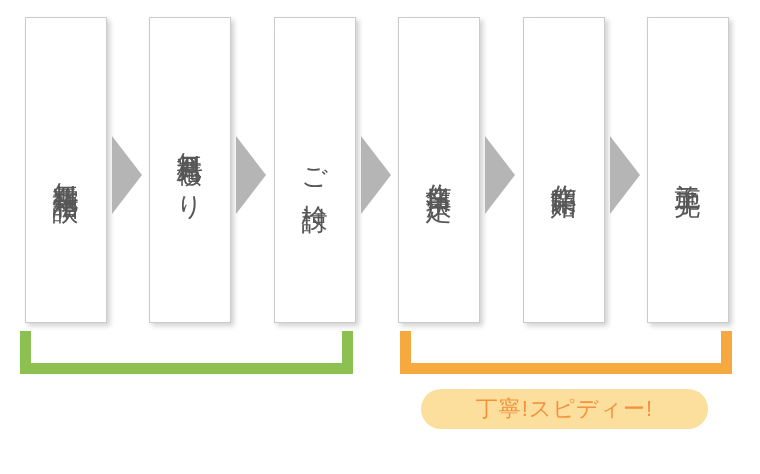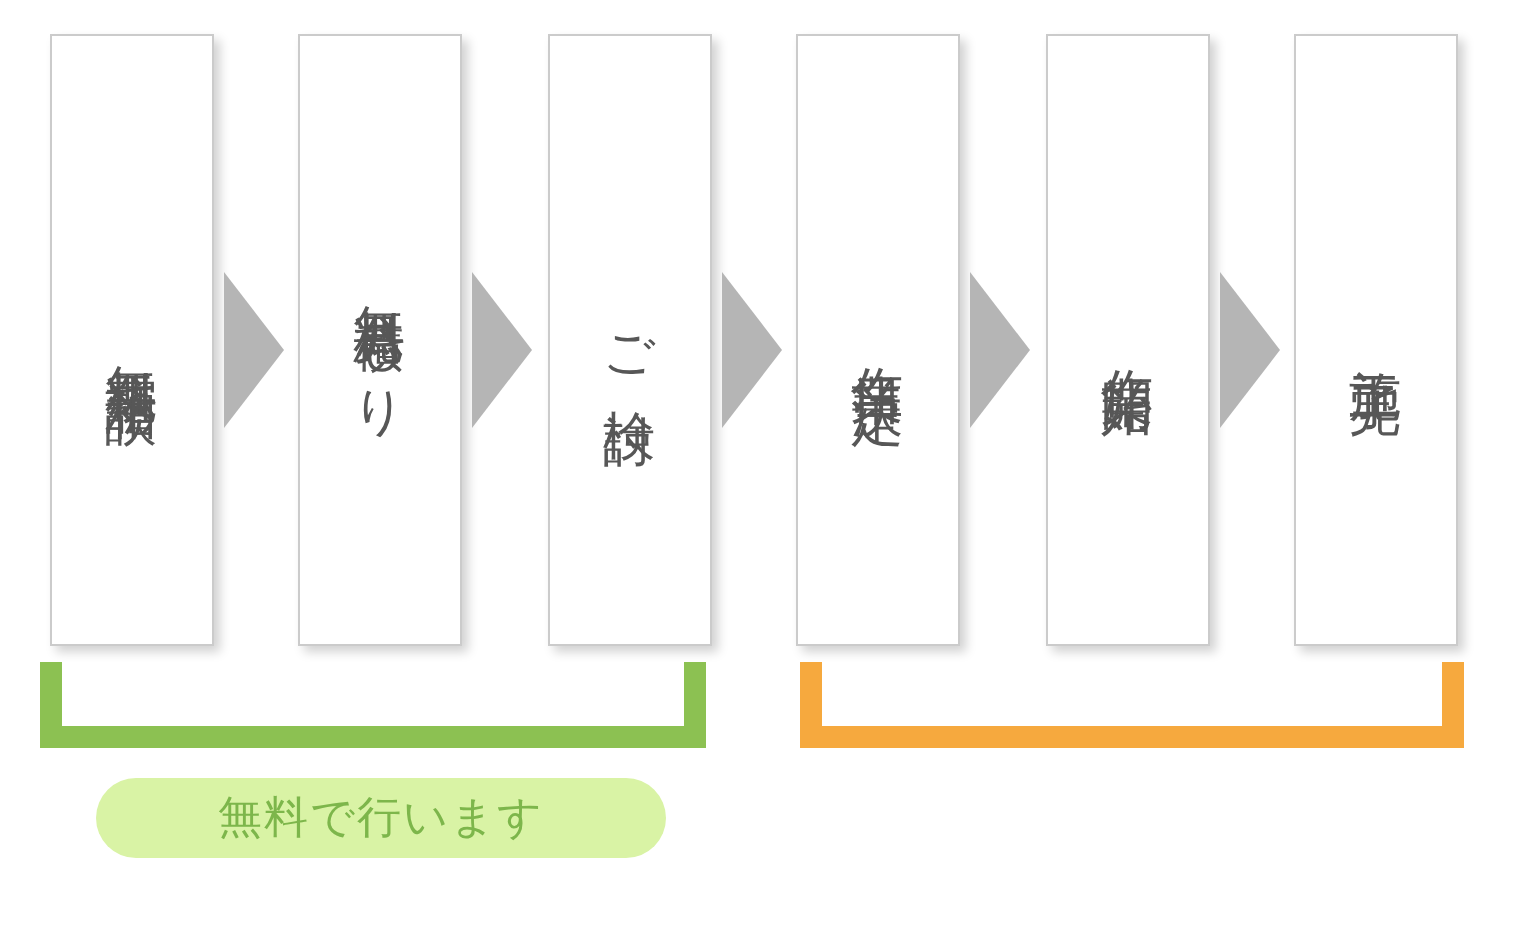--- a/index.html
+++ b/index.html
@@ -129,15 +129,15 @@
 
   <div class="flow-arrow pos-arrow-0"></div>
   <div class="flow-arrow pos-arrow-1"></div>
   <div class="flow-arrow pos-arrow-2"></div>
   <div class="flow-arrow pos-arrow-3"></div>
   <div class="flow-arrow pos-arrow-4"></div>
 
   <div class="bracket bracket-green"></div>
   <div class="bracket bracket-orange"></div>
 
-  <div class="pill pill-green">無料で行います</div>
+  <div class="pill pill-orange">丁寧!スピディー!</div>
 
 </div>
 
 </body></html>

